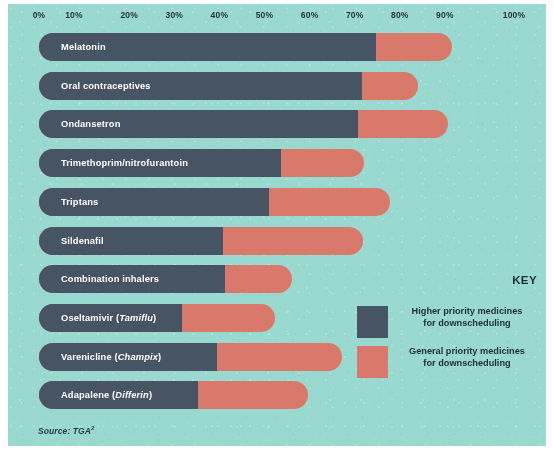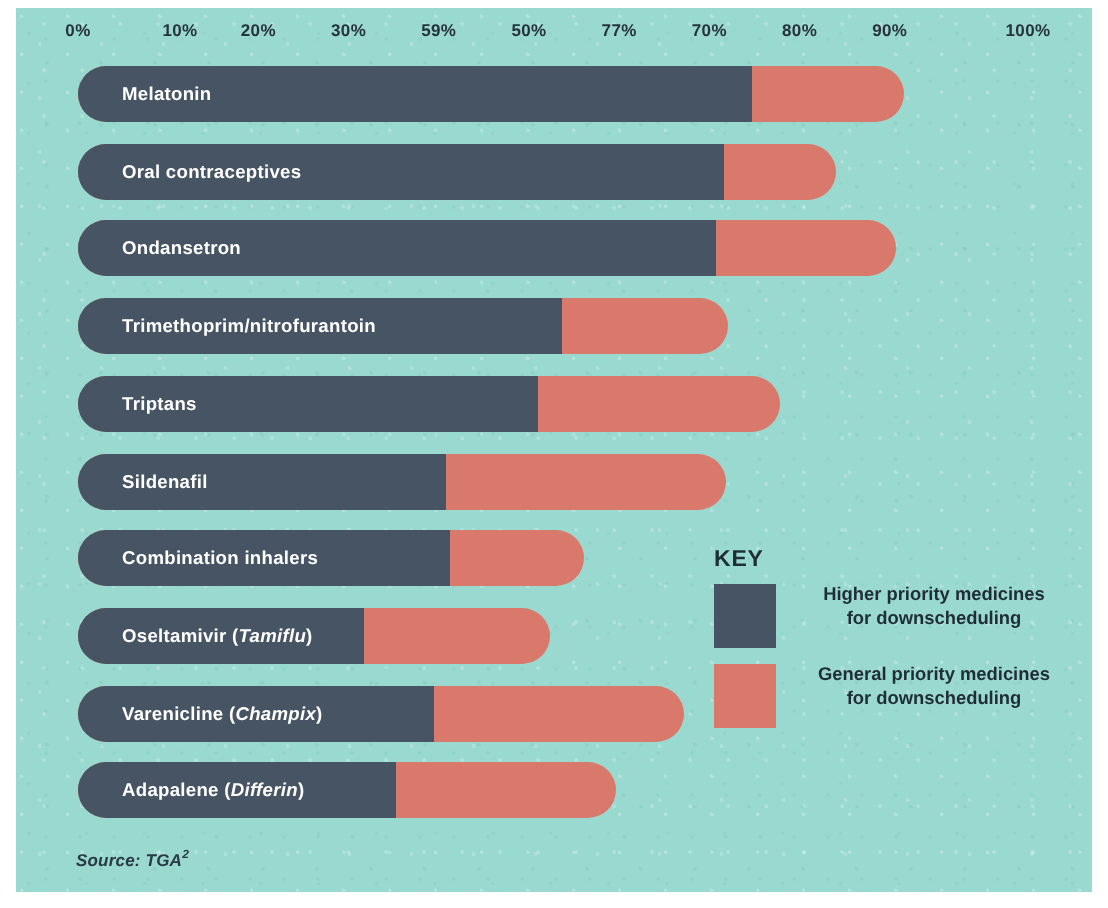--- a/index.html
+++ b/index.html
@@ -110,21 +110,22 @@
     position: absolute;
     left: 349px;
     top: 270px;
     width: 180px;
   }
   #key-title {
     font-size: 11.5px;
     font-weight: bold;
     color: #1f2d36;
     letter-spacing: 0.4px;
-    margin-bottom: 6px;
+    margin-bottom: 20px;
+    text-align: right;
   }
   .key-item {
     position: relative;
     min-height: 34px;
     margin-bottom: 6px;
     text-align: center;
   }
   .key-swatch {
     position: absolute;
     left: 0;
@@ -159,26 +160,26 @@
   }
 </style>
 </head>
 <body>
 
 <div id="figure">
   <div id="panel">
 
     <div id="axis">
         <div class="tick" style="left: 31px;">0%</div>
-        <div class="tick" style="left: 82px; text-align: right;">10%</div>
+        <div class="tick" style="left: 66px; text-align: right;">10%</div>
         <div class="tick" style="left: 121.2px;">20%</div>
         <div class="tick" style="left: 166.3px;">30%</div>
-        <div class="tick" style="left: 211.4px;">59%</div>
+        <div class="tick" style="left: 211.4px;">40%</div>
         <div class="tick" style="left: 256.5px;">50%</div>
-        <div class="tick" style="left: 301.6px;">77%</div>
+        <div class="tick" style="left: 301.6px;">60%</div>
         <div class="tick" style="left: 346.7px;">70%</div>
         <div class="tick" style="left: 391.8px;">80%</div>
         <div class="tick" style="left: 436.9px;">90%</div>
         <div class="tick" style="left: 506px;">100%</div>
       </div>
 
     <div id="bars">
         <div class="bar-row" style="top: 29px; left: 31px; width: 413.116px;">
           <div class="bar-track" style="width: 413.116px;">
             <div class="bar-high" style="width: 336.897px;"></div>

